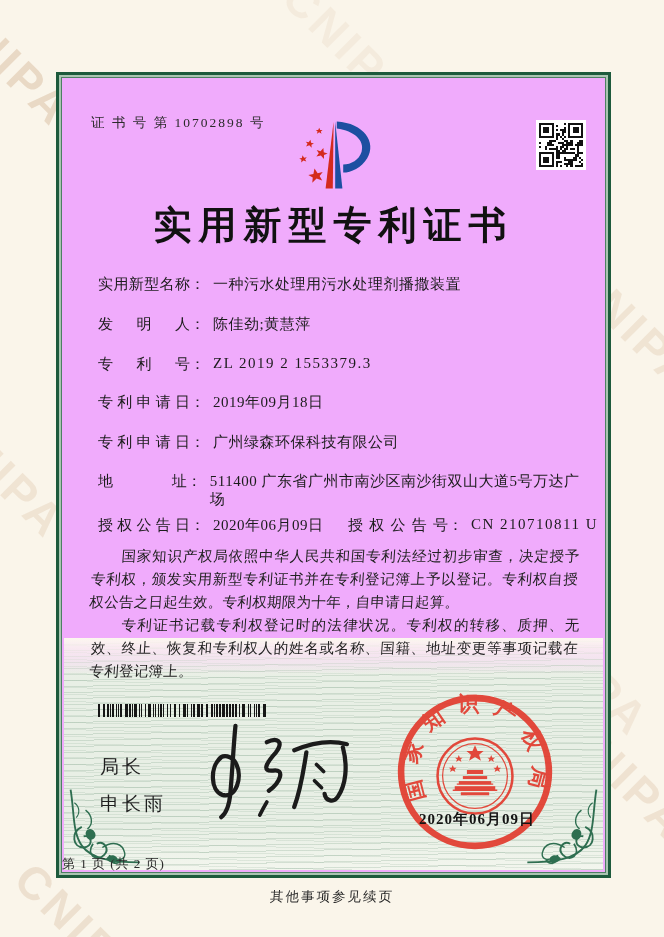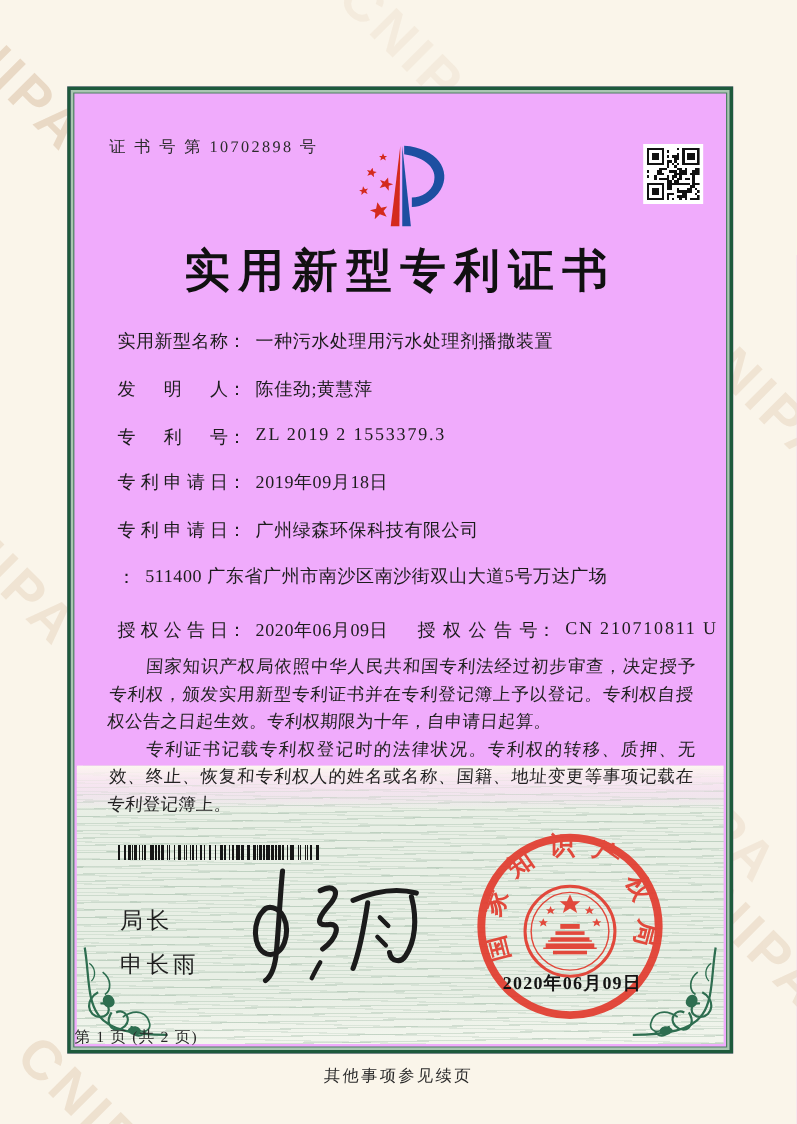--- a/index.html
+++ b/index.html
@@ -324,20 +324,21 @@
           <span class="fval">2019年09月18日</span>
         </div>
 
         <div class="frow" style="top:355px">
           <span class="flabel">专利申请日</span>
             <span class="fcolon">：</span>
           <span class="fval">广州绿森环保科技有限公司</span>
         </div>
 
         <div class="frow" style="top:394px">
+          <span class="flabel">地址</span>
             <span class="fcolon">：</span>
           <span class="addr-lines">
             <span class="fval">511400 广东省广州市南沙区南沙街双山大道5号万达广场</span>
           </span>
         </div>
 
         <div class="frow" style="top:438px">
           <span class="flabel">授权公告日</span>
             <span class="fcolon">：</span>
           <span class="fval">2020年06月09日</span>

